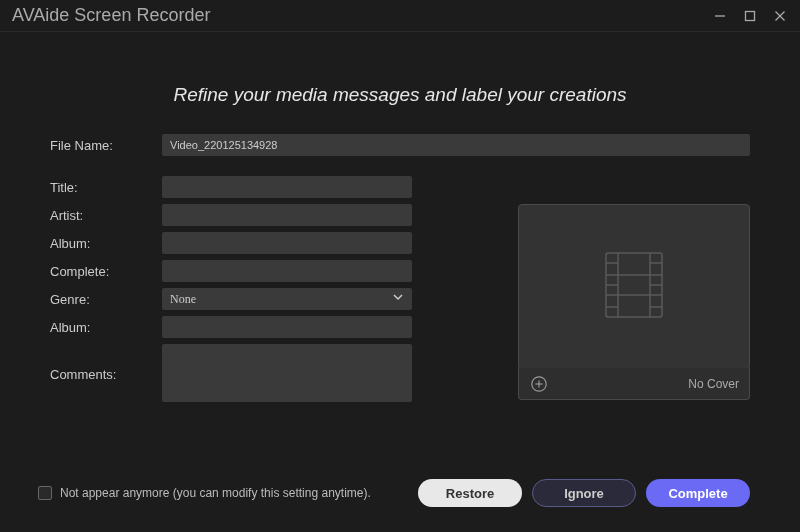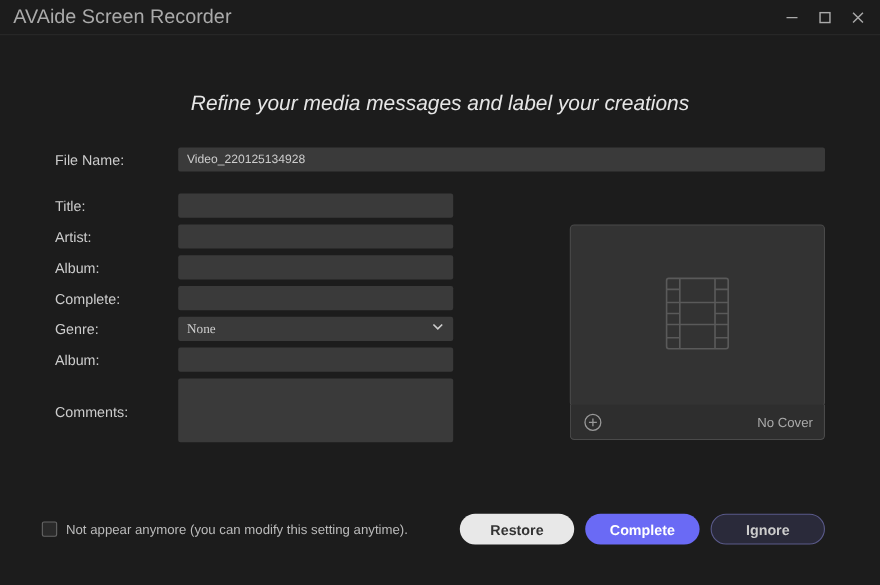--- a/index.html
+++ b/index.html
@@ -184,21 +184,21 @@
       height: 18px;
       stroke: #999;
       fill: none;
     }
     .no-cover-text {
       font-size: 12px;
       color: #aaa;
     }
     .footer {
       position: absolute;
-      bottom: 12px;
+      bottom: 0;
       left: 0;
       right: 0;
       height: 54px;
       display: flex;
       align-items: center;
       justify-content: space-between;
       padding: 0 50px 24px 38px;
     }
     .checkbox-row {
       display: flex;
@@ -362,16 +362,16 @@
   </div>
 </div>
 
 <div class="footer">
   <div class="checkbox-row">
     <div class="checkbox"></div>
     <div class="checkbox-label">Not appear anymore (you can modify this setting anytime).</div>
   </div>
   <div class="buttons">
     <button class="btn btn-restore">Restore</button>
+    <button class="btn btn-ignore">Ignore</button>
     <button class="btn btn-complete">Complete</button>
-    <button class="btn btn-ignore">Ignore</button>
   </div>
 </div>
 
 </body></html>

